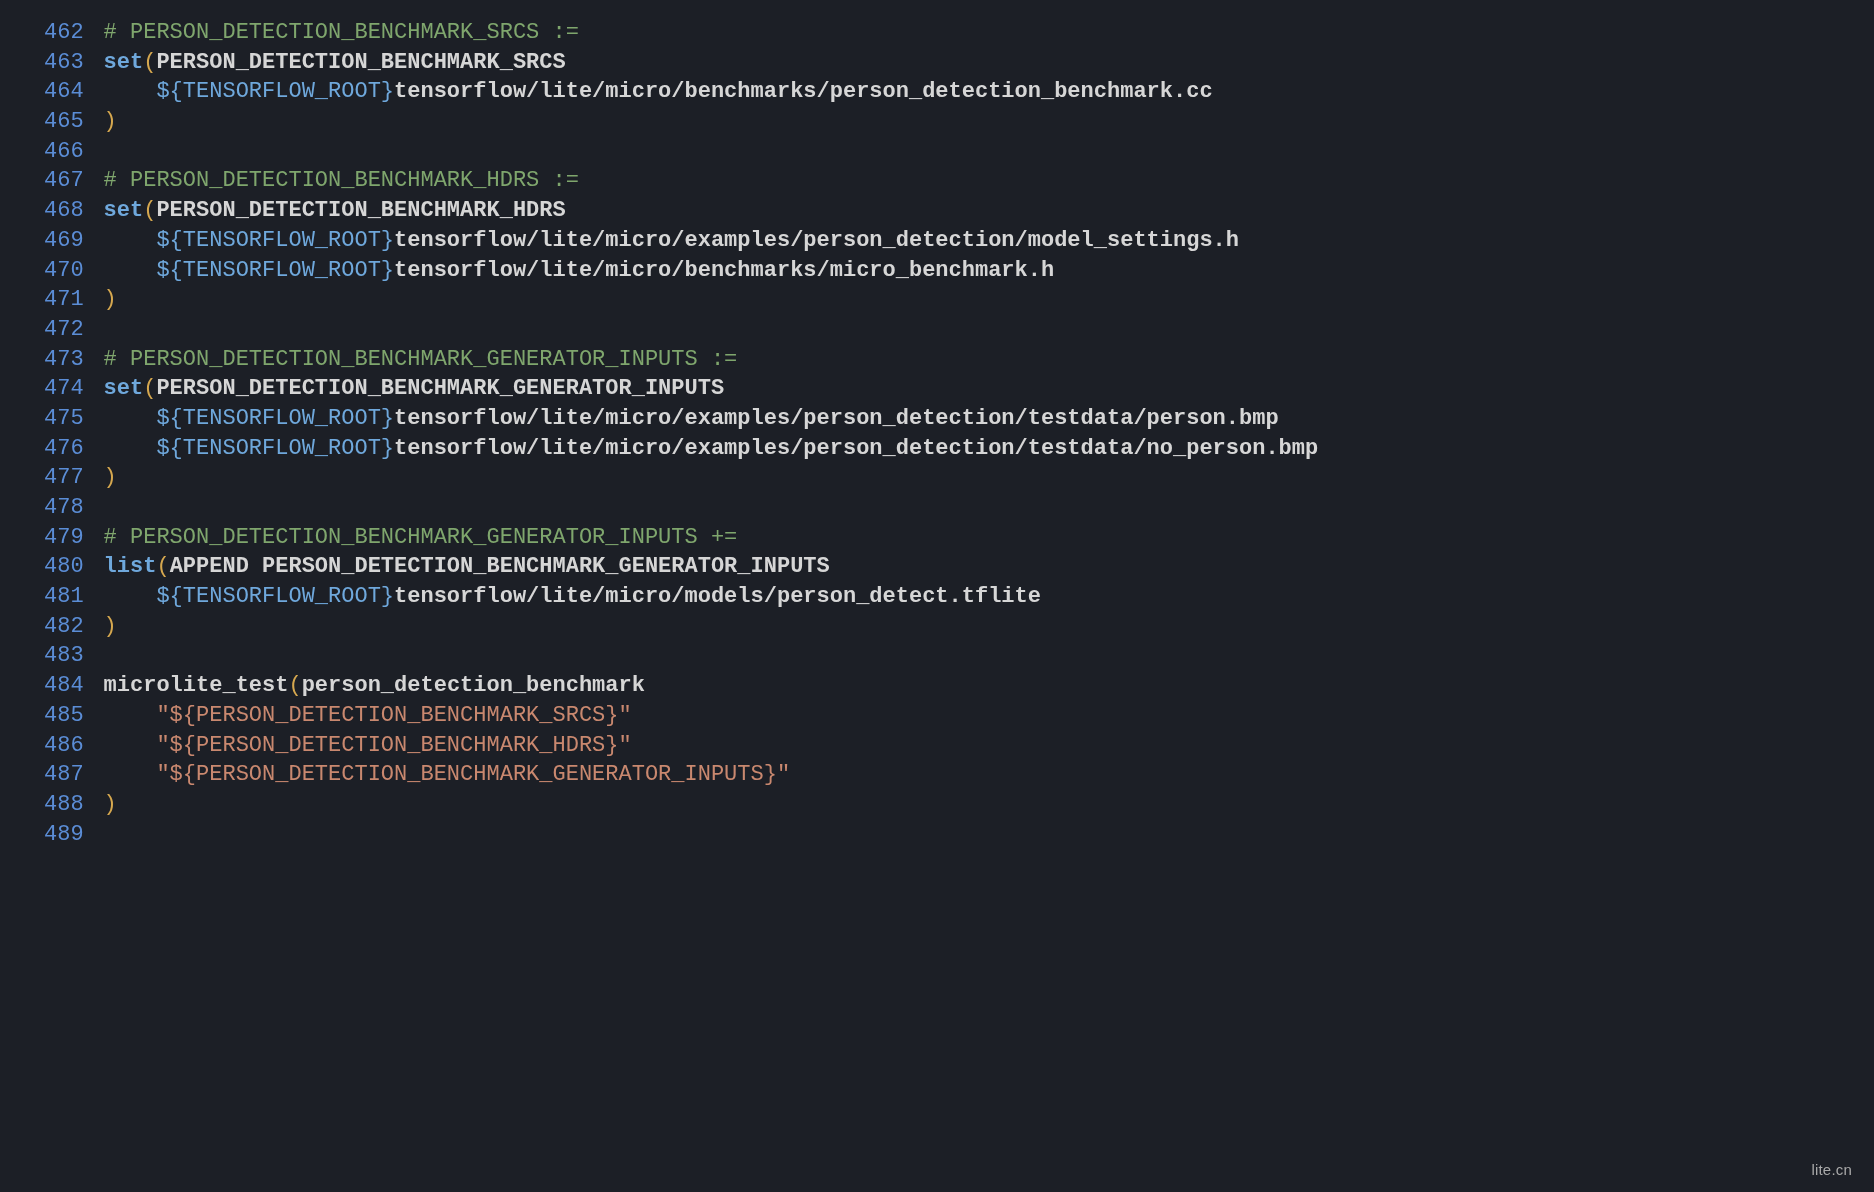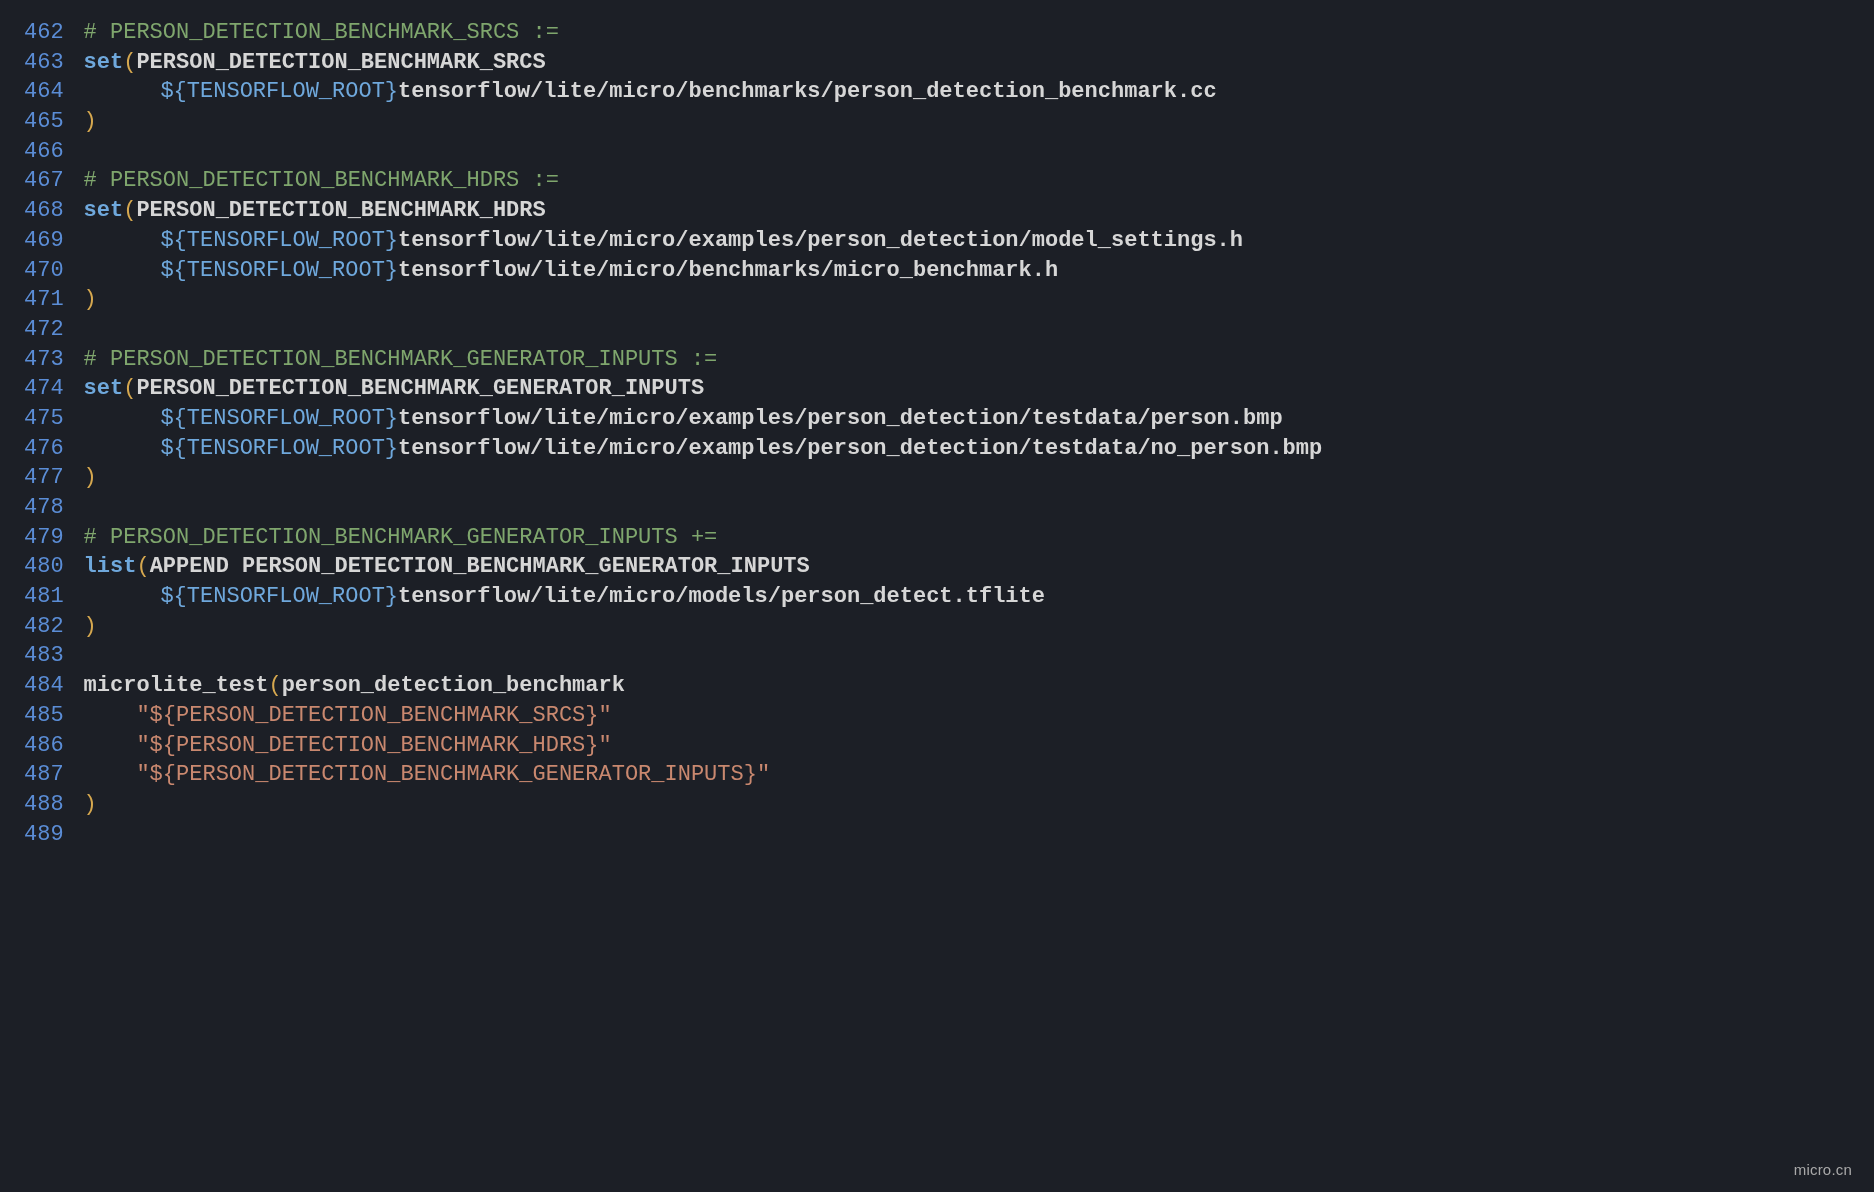--- a/index.html
+++ b/index.html
@@ -21,42 +21,42 @@
     white-space: pre;
   }
   .row {
     display: table-row;
   }
   .gutter {
     display: table-cell;
     color: #5b8dd6;
     text-align: right;
     padding-right: 20px;
-    padding-left: 24px;
+    padding-left: 44px;
     user-select: none;
     vertical-align: top;
   }
   .code {
     display: table-cell;
     vertical-align: top;
   }
   .tok-comment { color: #7fa66d; }
   .tok-func    { color: #6fa8dc; font-weight: bold; }
   .tok-paren   { color: #d6a84f; }
   .tok-plain   { color: #d6d6d6; font-weight: bold; }
-  .tok-var     { color: #6fa8dc; margin-left: 24px; }
+  .tok-var     { color: #6fa8dc; }
   .tok-string  { color: #c9886f; }
   .watermark {
     position: absolute;
     right: 22px;
     bottom: 12px;
     color: #a9a9a9;
     font-size: 15px;
     font-family: Arial, sans-serif;
     letter-spacing: 0.2px;
   }
 </style>
 </head>
 <body>
 
 <div class="code-area" id="code-root"><div class="row"><span class="gutter">462</span><span class="code"><span class="tok-comment"># PERSON_DETECTION_BENCHMARK_SRCS :=</span></span></div><div class="row"><span class="gutter">463</span><span class="code"><span class="tok-func">set</span><span class="tok-paren">(</span><span class="tok-plain">PERSON_DETECTION_BENCHMARK_SRCS</span></span></div><div class="row"><span class="gutter">464</span><span class="code"><span class="tok-plain">    </span><span class="tok-var">${TENSORFLOW_ROOT}</span><span class="tok-plain">tensorflow/lite/micro/benchmarks/person_detection_benchmark.cc</span></span></div><div class="row"><span class="gutter">465</span><span class="code"><span class="tok-paren">)</span></span></div><div class="row"><span class="gutter">466</span><span class="code"><span class="tok-plain"></span></span></div><div class="row"><span class="gutter">467</span><span class="code"><span class="tok-comment"># PERSON_DETECTION_BENCHMARK_HDRS :=</span></span></div><div class="row"><span class="gutter">468</span><span class="code"><span class="tok-func">set</span><span class="tok-paren">(</span><span class="tok-plain">PERSON_DETECTION_BENCHMARK_HDRS</span></span></div><div class="row"><span class="gutter">469</span><span class="code"><span class="tok-plain">    </span><span class="tok-var">${TENSORFLOW_ROOT}</span><span class="tok-plain">tensorflow/lite/micro/examples/person_detection/model_settings.h</span></span></div><div class="row"><span class="gutter">470</span><span class="code"><span class="tok-plain">    </span><span class="tok-var">${TENSORFLOW_ROOT}</span><span class="tok-plain">tensorflow/lite/micro/benchmarks/micro_benchmark.h</span></span></div><div class="row"><span class="gutter">471</span><span class="code"><span class="tok-paren">)</span></span></div><div class="row"><span class="gutter">472</span><span class="code"><span class="tok-plain"></span></span></div><div class="row"><span class="gutter">473</span><span class="code"><span class="tok-comment"># PERSON_DETECTION_BENCHMARK_GENERATOR_INPUTS :=</span></span></div><div class="row"><span class="gutter">474</span><span class="code"><span class="tok-func">set</span><span class="tok-paren">(</span><span class="tok-plain">PERSON_DETECTION_BENCHMARK_GENERATOR_INPUTS</span></span></div><div class="row"><span class="gutter">475</span><span class="code"><span class="tok-plain">    </span><span class="tok-var">${TENSORFLOW_ROOT}</span><span class="tok-plain">tensorflow/lite/micro/examples/person_detection/testdata/person.bmp</span></span></div><div class="row"><span class="gutter">476</span><span class="code"><span class="tok-plain">    </span><span class="tok-var">${TENSORFLOW_ROOT}</span><span class="tok-plain">tensorflow/lite/micro/examples/person_detection/testdata/no_person.bmp</span></span></div><div class="row"><span class="gutter">477</span><span class="code"><span class="tok-paren">)</span></span></div><div class="row"><span class="gutter">478</span><span class="code"><span class="tok-plain"></span></span></div><div class="row"><span class="gutter">479</span><span class="code"><span class="tok-comment"># PERSON_DETECTION_BENCHMARK_GENERATOR_INPUTS +=</span></span></div><div class="row"><span class="gutter">480</span><span class="code"><span class="tok-func">list</span><span class="tok-paren">(</span><span class="tok-plain">APPEND PERSON_DETECTION_BENCHMARK_GENERATOR_INPUTS</span></span></div><div class="row"><span class="gutter">481</span><span class="code"><span class="tok-plain">    </span><span class="tok-var">${TENSORFLOW_ROOT}</span><span class="tok-plain">tensorflow/lite/micro/models/person_detect.tflite</span></span></div><div class="row"><span class="gutter">482</span><span class="code"><span class="tok-paren">)</span></span></div><div class="row"><span class="gutter">483</span><span class="code"><span class="tok-plain"></span></span></div><div class="row"><span class="gutter">484</span><span class="code"><span class="tok-plain">microlite_test</span><span class="tok-paren">(</span><span class="tok-plain">person_detection_benchmark</span></span></div><div class="row"><span class="gutter">485</span><span class="code"><span class="tok-plain">    </span><span class="tok-string">"${PERSON_DETECTION_BENCHMARK_SRCS}"</span></span></div><div class="row"><span class="gutter">486</span><span class="code"><span class="tok-plain">    </span><span class="tok-string">"${PERSON_DETECTION_BENCHMARK_HDRS}"</span></span></div><div class="row"><span class="gutter">487</span><span class="code"><span class="tok-plain">    </span><span class="tok-string">"${PERSON_DETECTION_BENCHMARK_GENERATOR_INPUTS}"</span></span></div><div class="row"><span class="gutter">488</span><span class="code"><span class="tok-paren">)</span></span></div><div class="row"><span class="gutter">489</span><span class="code"><span class="tok-plain"></span></span></div></div>
 
-<div class="watermark">micro.cn</div>
+<div class="watermark">lite.cn</div>
 
 </body></html>

